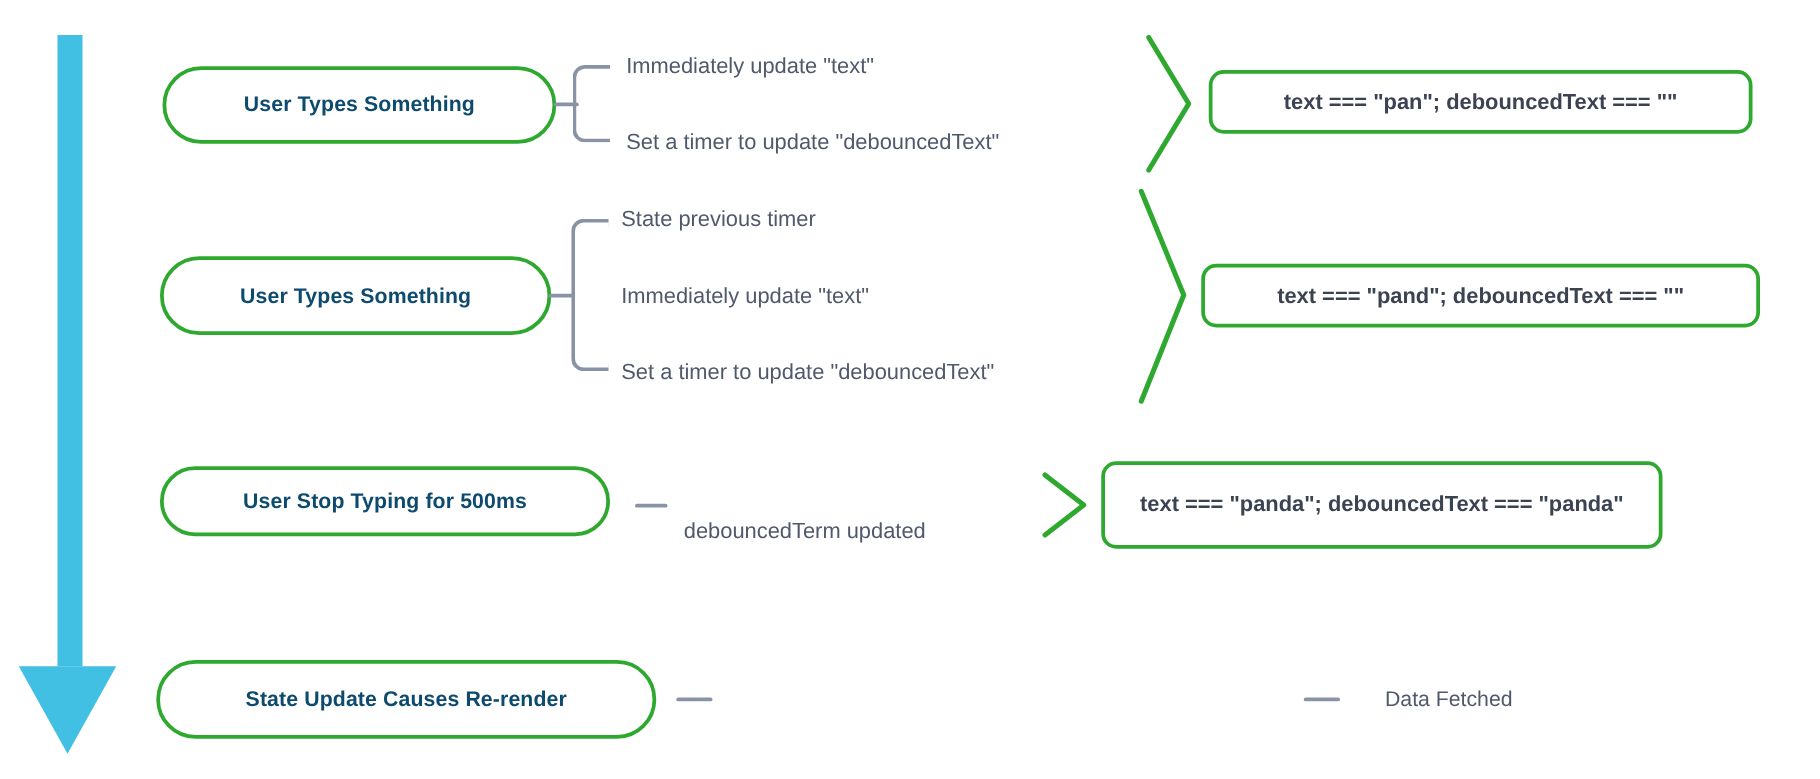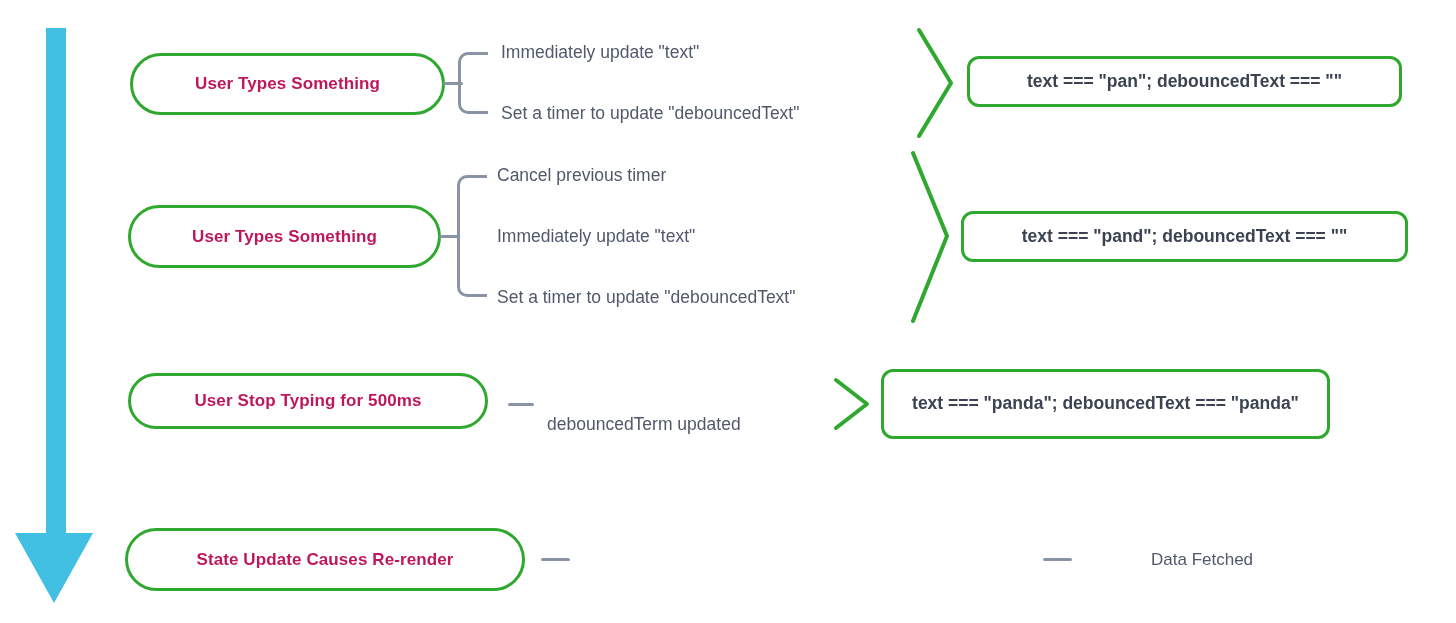--- a/index.html
+++ b/index.html
@@ -24,21 +24,21 @@
   
   .pill {
     box-sizing: border-box;
     border: 3px solid #2fa82f;
     border-radius: 34px;
     background: #ffffff;
     display: flex;
     align-items: center;
     justify-content: center;
     text-align: center;
-    color: #be185d;
+    color: #0c4a6e;
     font-weight: bold;
     font-size: 17px;
     letter-spacing: 0.1px;
     padding: 0 14px;
   }
 
   
   .resultbox {
     box-sizing: border-box;
     border: 3px solid #2fa82f;
@@ -126,21 +126,21 @@
   </div>
 
   <div class="abs resultbox" style="left:967px; top:56px; width:435px; height:51px;">text === "pan"; debouncedText === ""</div>
 
   <div class="abs pill" style="left:128px; top:205px; width:313px; height:63px;">User Types Something</div>
 
   <div class="abs h-line" style="left:439px; top:235px; width:21px;"></div>
 
   <div class="abs brace" style="left:457px; top:175px; width:30px; height:122px;"></div>
 
-  <div class="abs branch-label" style="left:497px; top:167px;">Cancel previous timer</div>
+  <div class="abs branch-label" style="left:497px; top:167px;">State previous timer</div>
   <div class="abs branch-label" style="left:497px; top:228px;">Immediately update "text"</div>
   <div class="abs branch-label" style="left:497px; top:289px;">Set a timer to update "debouncedText"</div>
 
   <div class="abs" style="left:906px; top:148px; width:48px; height:178px;">
     <svg width="48" height="178" viewBox="0 0 48 178">
       <polyline points="7,5 41,88 7,173" fill="none" stroke="#2fa82f" stroke-width="4" stroke-linecap="round" stroke-linejoin="round"></polyline>
     </svg>
   </div>
 
   <div class="abs resultbox" style="left:961px; top:211px; width:447px; height:51px;">text === "pand"; debouncedText === ""</div>
@@ -159,15 +159,15 @@
 
   <div class="abs resultbox" style="left:881px; top:369px; width:449px; height:70px;">text === "panda"; debouncedText === "panda"</div>
 
   <div class="abs pill" style="left:125px; top:528px; width:400px; height:63px;">State Update Causes Re-render</div>
 
   <div class="abs h-line" style="left:541px; top:558px; width:29px;"></div>
 
 
   <div class="abs h-line" style="left:1043px; top:558px; width:29px;"></div>
 
-  <div class="abs inline-label" style="left:1108px; top:551px;margin-left:43px;">Data Fetched</div>
+  <div class="abs inline-label" style="left:1108px; top:551px;">Data Fetched</div>
 
 </div>
 
 </body></html>

